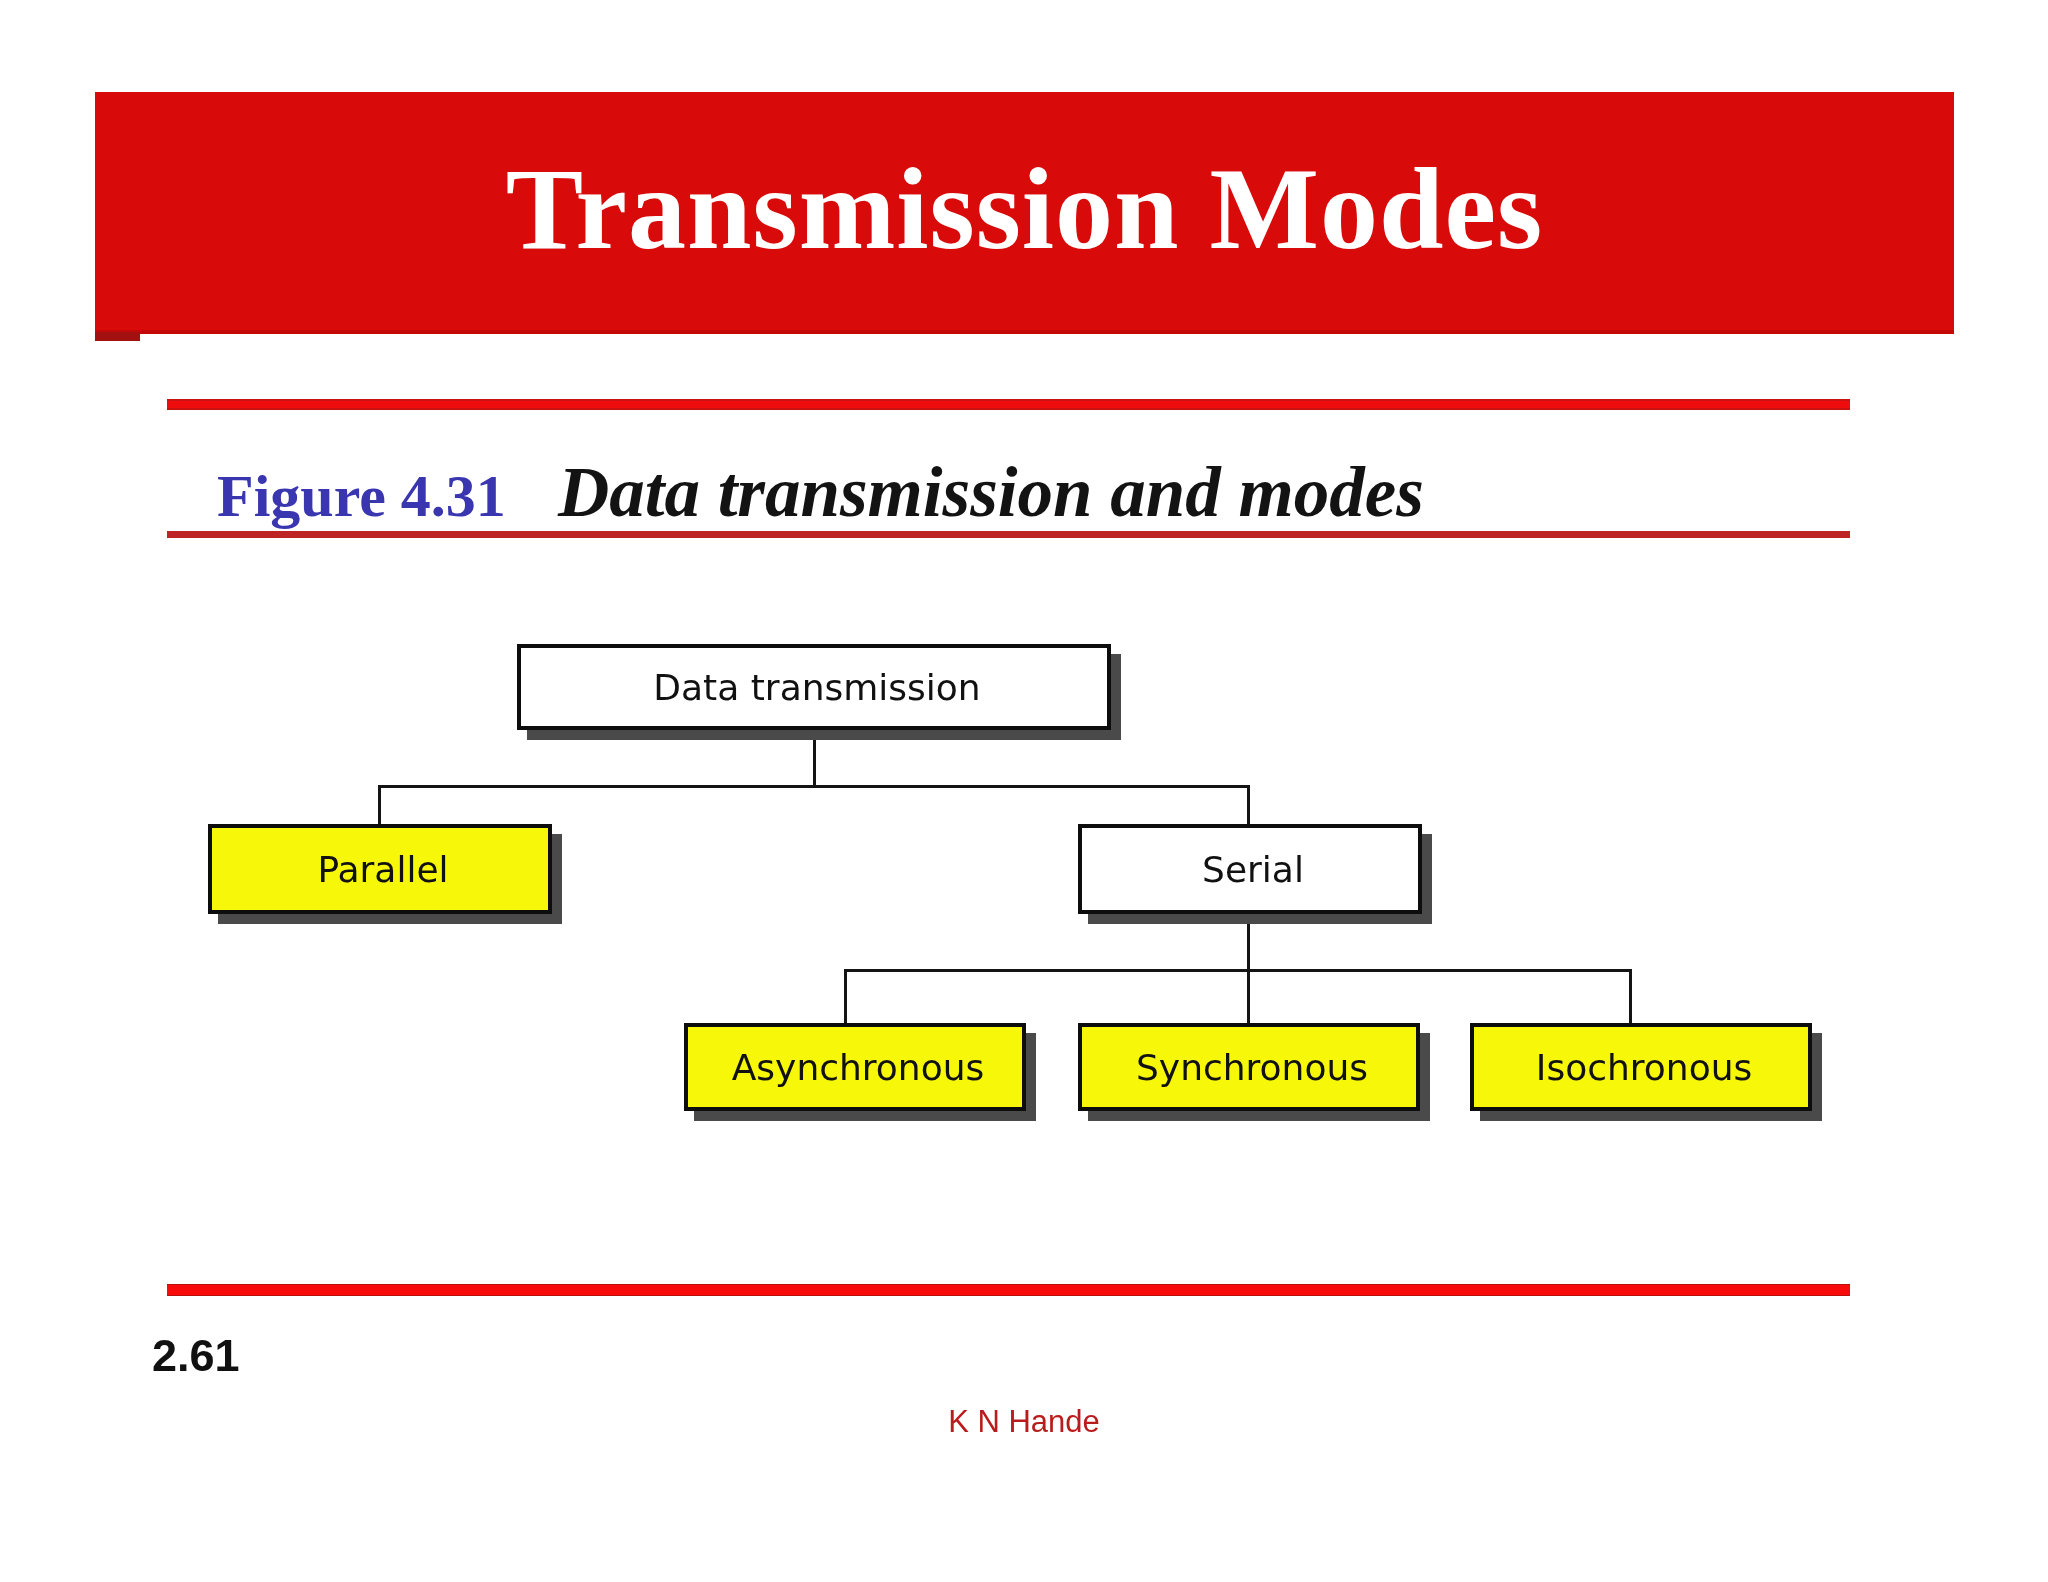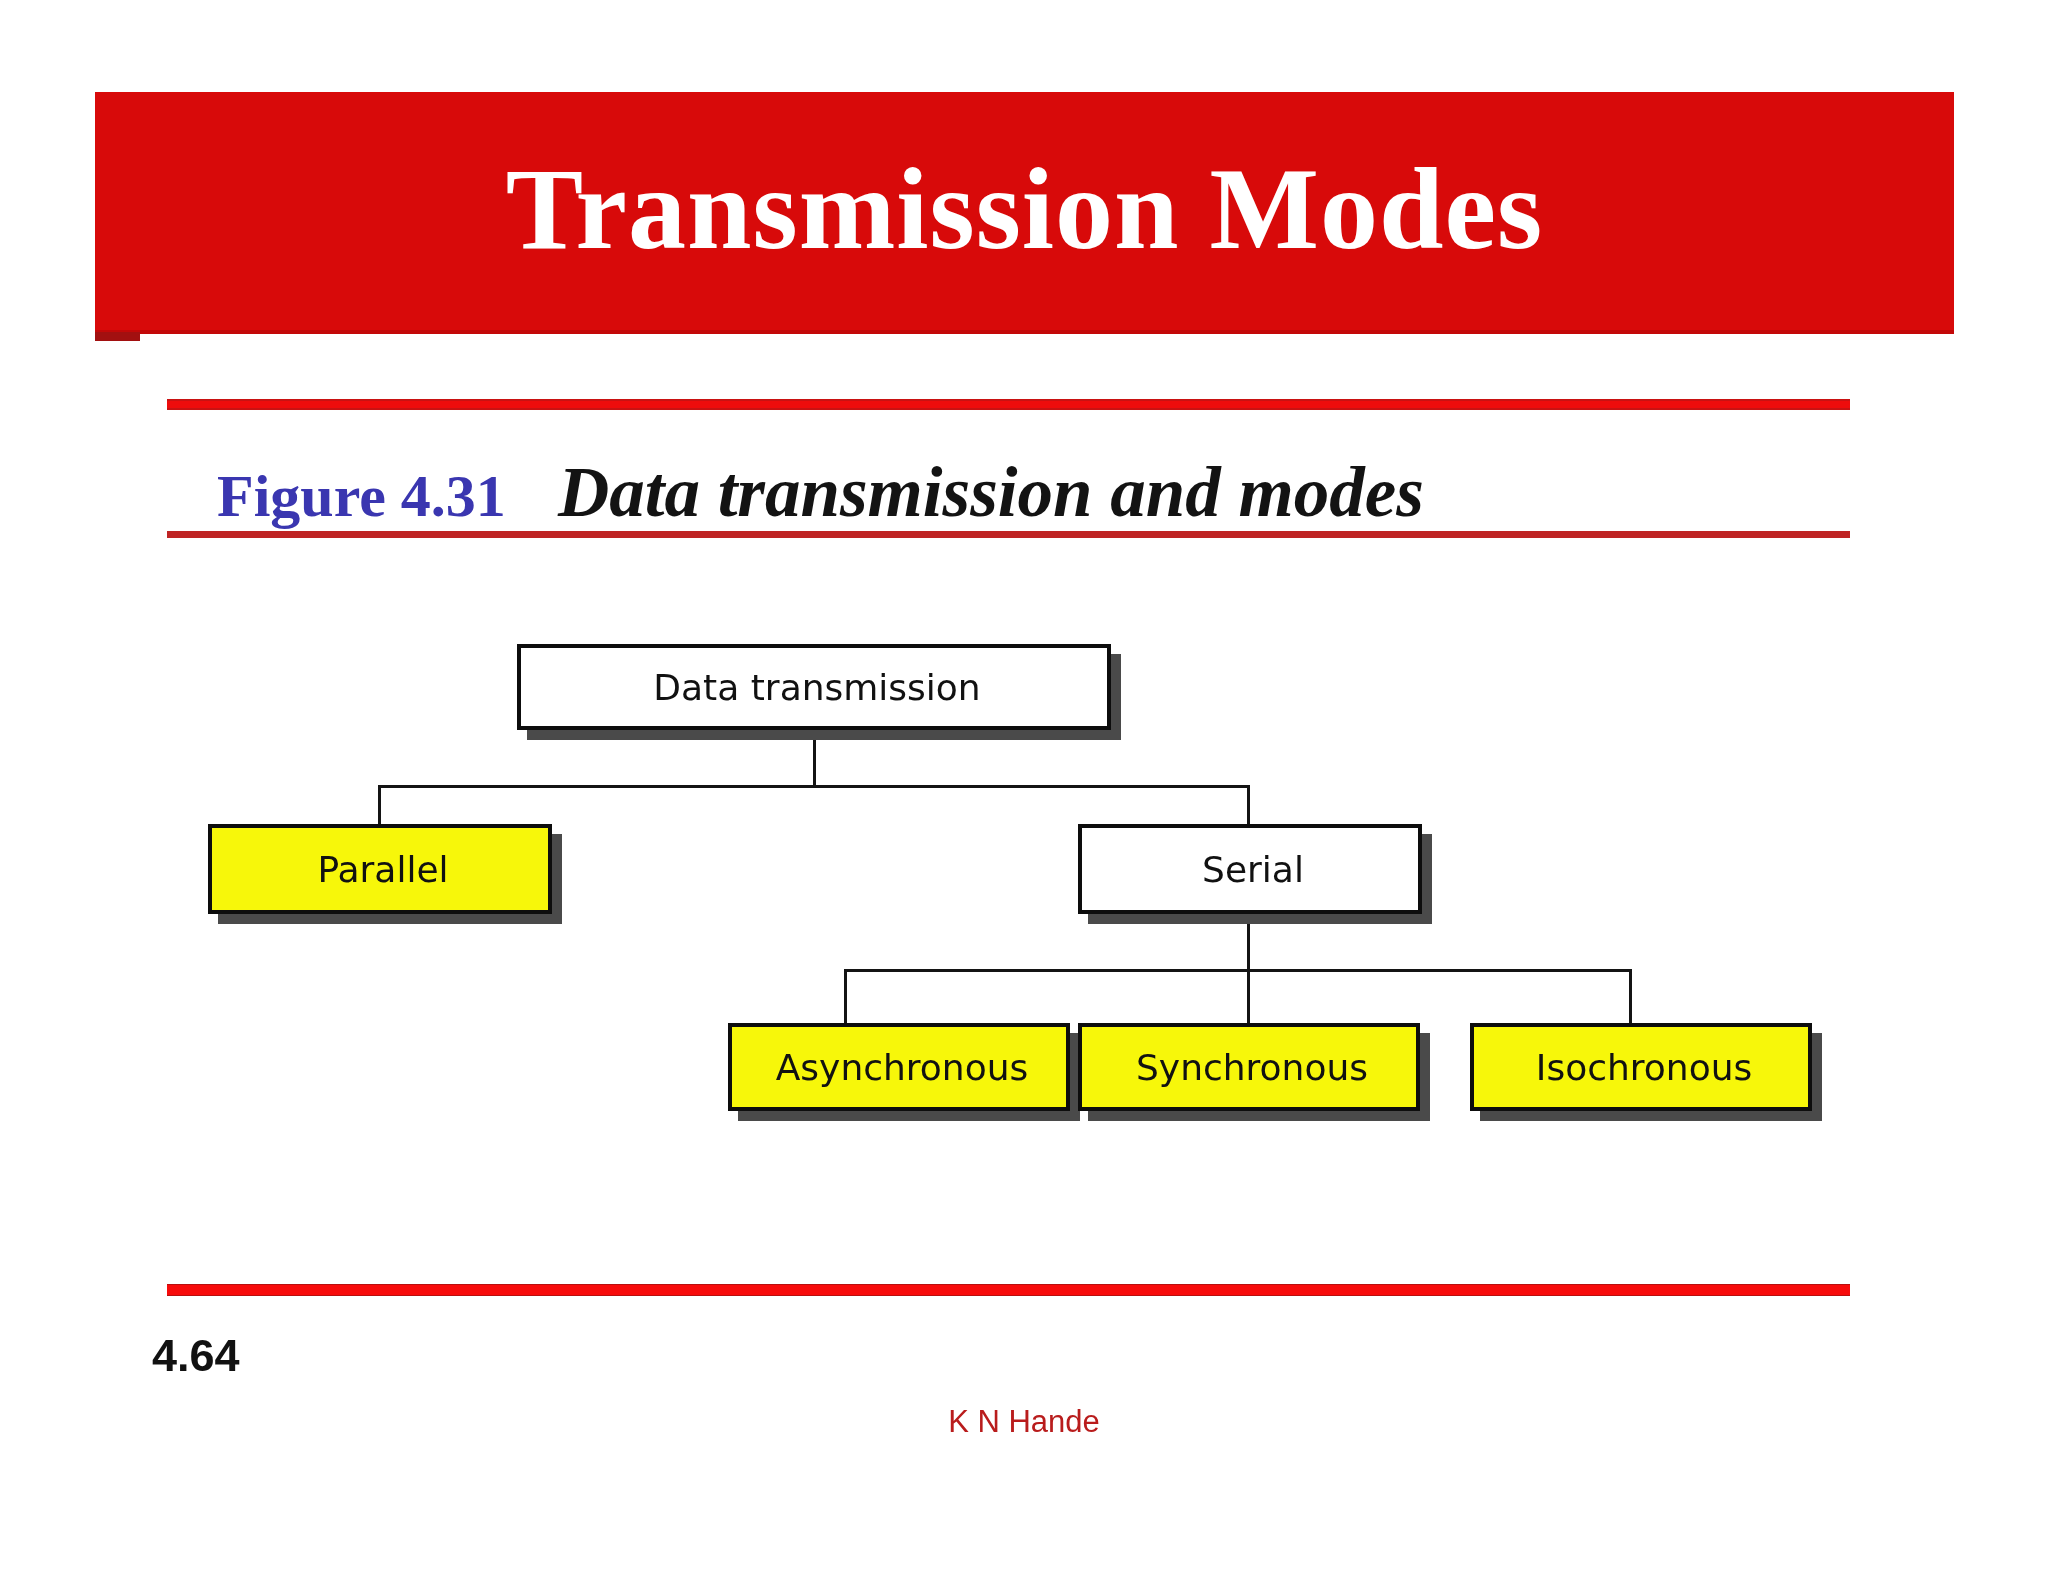--- a/index.html
+++ b/index.html
@@ -82,21 +82,21 @@
     font-family: "DejaVu Sans", "Liberation Sans", sans-serif;
     font-size: 36px;
     color: #111111;
     padding-left: 6px;
   }
   .node.yellow { background: #f7f70a; }
 
   .node-root     { left: 517px;  top: 644px;  width: 594px; height: 86px; }
   .node-parallel { left: 208px;  top: 824px;  width: 344px; height: 90px; }
   .node-serial   { left: 1078px; top: 824px;  width: 344px; height: 90px; }
-  .node-async    { left: 684px;  top: 1023px; width: 342px; height: 88px; margin-left: 44px; }
+  .node-async    { left: 684px;  top: 1023px; width: 342px; height: 88px; }
   .node-sync     { left: 1078px; top: 1023px; width: 342px; height: 88px; }
   .node-iso      { left: 1470px; top: 1023px; width: 342px; height: 88px; }
 
   .vline, .hline { position: absolute; background: #141414; }
   .vline { width: 3px; }
   .hline { height: 3px; }
 
   .v-root     { left: 813px;  top: 730px; height: 58px; }
   .h-conn1    { left: 378px;  top: 785px; width: 872px; }
   .v-par      { left: 378px;  top: 785px; height: 39px; }
@@ -162,16 +162,16 @@
   <div class="node node-serial">Serial</div>
 
   <div class="node node-async yellow">Asynchronous</div>
 
   <div class="node node-sync yellow">Synchronous</div>
 
   <div class="node node-iso yellow">Isochronous</div>
 
   <div class="redline line-c"></div>
 
-  <div class="page-number">4.64</div>
+  <div class="page-number">2.61</div>
   <div class="footer-credit">K N Hande</div>
 
 </div>
 
 </body></html>

